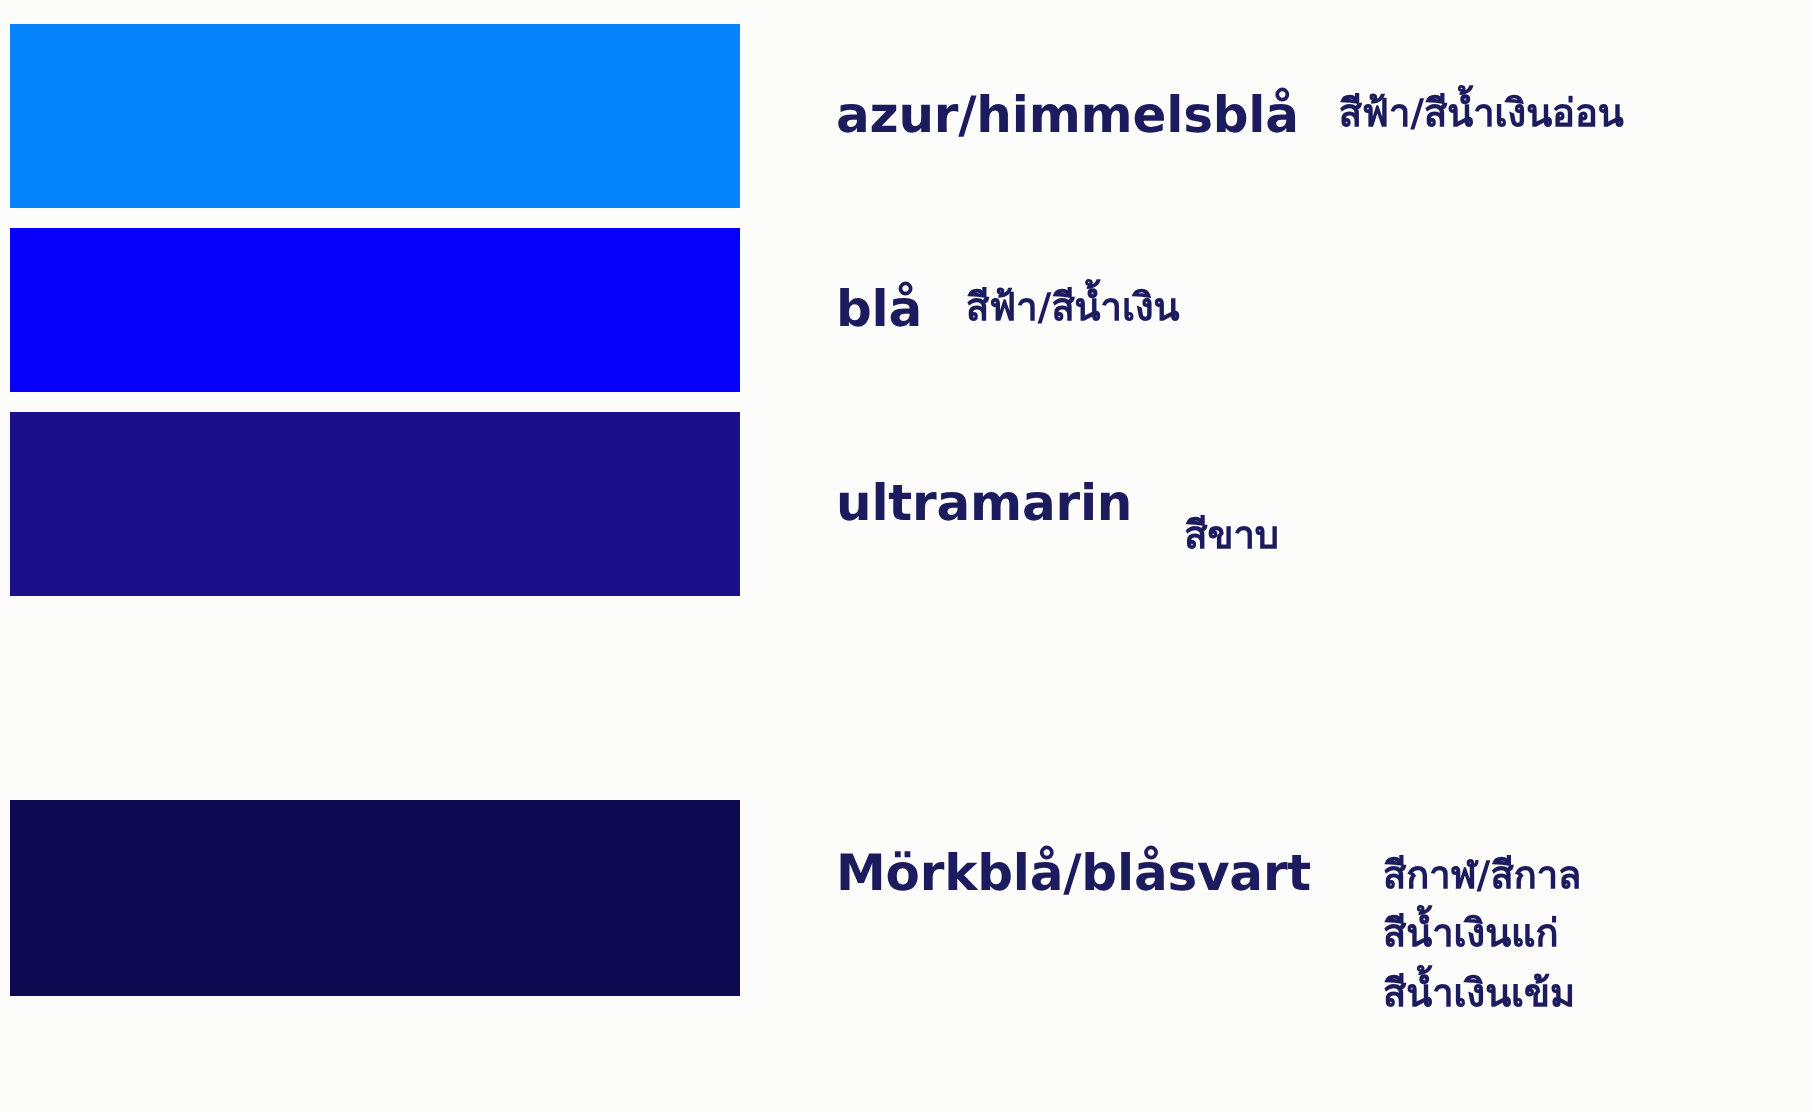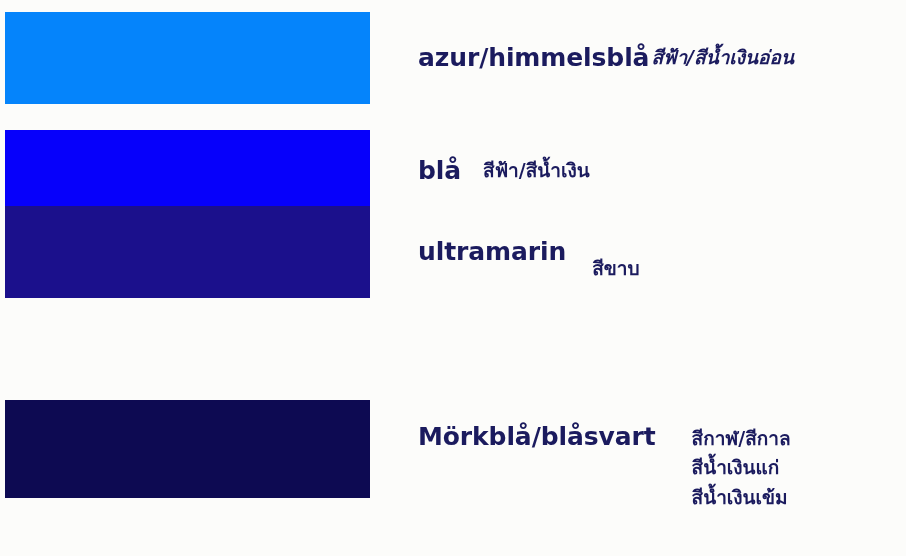--- a/index.html
+++ b/index.html
@@ -55,27 +55,27 @@
     font-weight: bold;
     font-size: 19px;
     line-height: 1.55;
     white-space: nowrap;
   }
   .th-line {
     display: block;
   }
   
   .row-0 { top: 12px;  height: 92px; }
-  .row-1 { top: 130px; height: 82px; }
+  .row-1 { top: 114px; height: 82px; }
   .row-2 { top: 206px; height: 92px; }
   .row-3 { top: 308px; height: 82px; }
   .row-4 { top: 400px; height: 98px; text-decoration: underline; }
 
   .row-0 .labels { padding-left: 0; }
-  .row-0 .th-block { margin-left: 2px; font-style: italic; }
+  .row-0 .th-block { margin-left: 20px; }
   .row-1 .th-block { margin-left: 22px; }
   .row-2 .th-block { margin-left: 26px; margin-top: 34px; }
   .row-3 .th-block { margin-left: 26px; }
   .row-4 .th-block { margin-left: 36px; }
 
   
   .row-4 .labels {
     align-items: flex-start;
     padding-top: 22px;
   }

